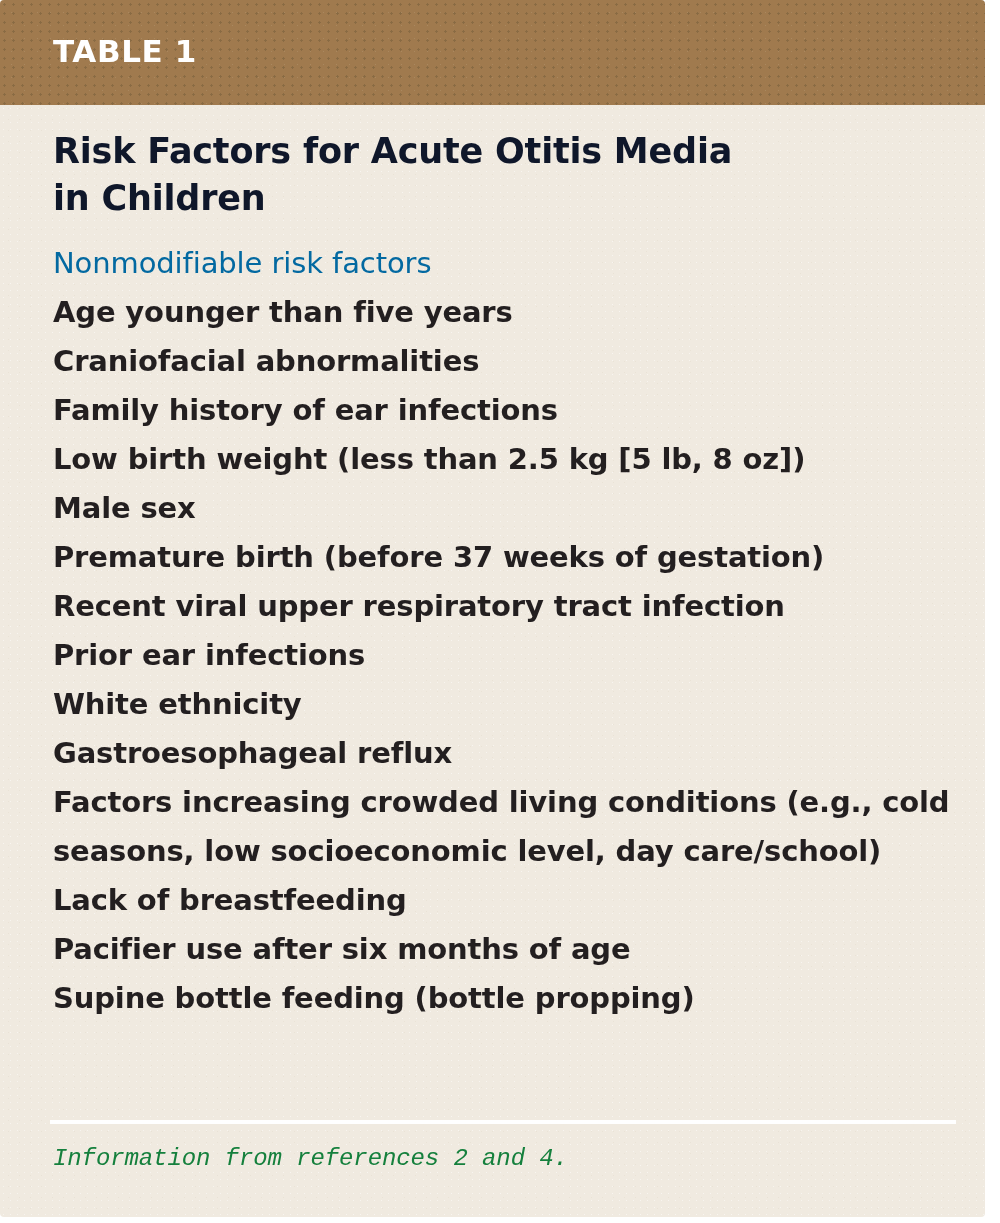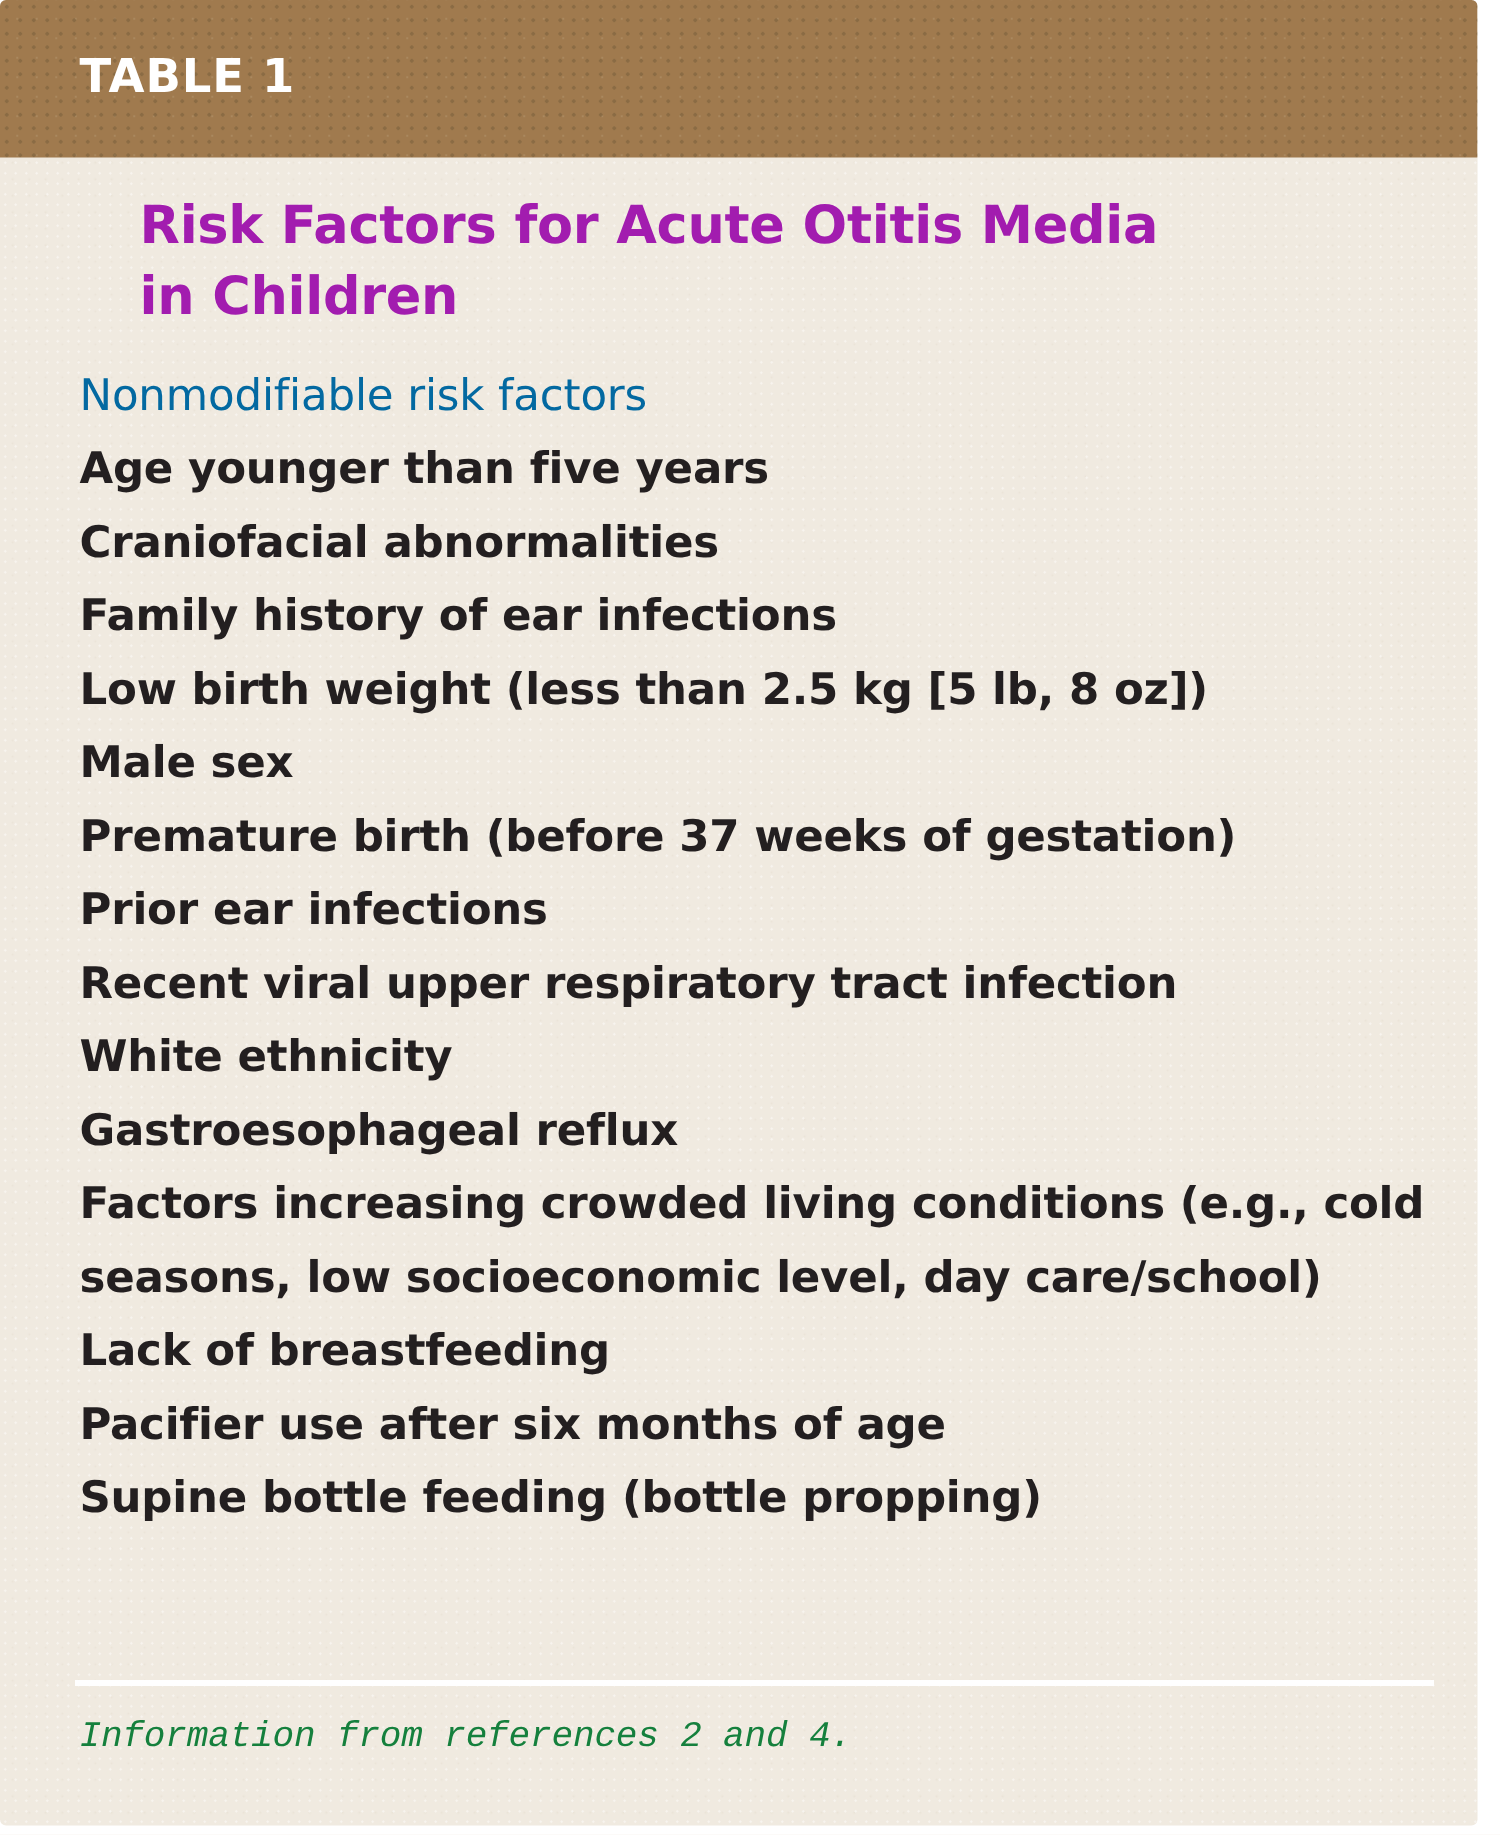--- a/index.html
+++ b/index.html
@@ -80,24 +80,23 @@
     z-index: 2;
   }
 
   #table-title {
     position: absolute;
     left: 53px;
     top: 23px;
     width: 880px;
     font-size: 35px;
     font-weight: bold;
-    color: #a21caf;
+    color: #0f172a;
     line-height: 47px;
     letter-spacing: -0.2px;
-    margin-left: 40px;
   }
   #table-title .title-line {
     display: block;
   }
 
   #content-list {
     position: absolute;
     left: 53px;
     top: 134px;
     width: 910px;
@@ -159,22 +158,22 @@
     </div>
 
     <div id="content-list">
         <div class="section-heading">Nonmodifiable risk factors</div>
         <div class="risk-item">Age younger than five years</div>
         <div class="risk-item">Craniofacial abnormalities</div>
         <div class="risk-item">Family history of ear infections</div>
         <div class="risk-item">Low birth weight (less than 2.5 kg [5 lb, 8 oz])</div>
         <div class="risk-item">Male sex</div>
         <div class="risk-item">Premature birth (before 37 weeks of gestation)</div>
+        <div class="risk-item">Recent viral upper respiratory tract infection</div>
         <div class="risk-item">Prior ear infections</div>
-        <div class="risk-item">Recent viral upper respiratory tract infection</div>
         <div class="risk-item">White ethnicity</div>
         <div class="risk-item">Gastroesophageal reflux</div>
         <div class="risk-item">Factors increasing crowded living conditions (e.g., cold seasons, low socioeconomic level, day care/school)</div>
         <div class="risk-item">Lack of breastfeeding</div>
         <div class="risk-item">Pacifier use after six months of age</div>
         <div class="risk-item">Supine bottle feeding (bottle propping)</div>
       </div>
 
   </div>
 

